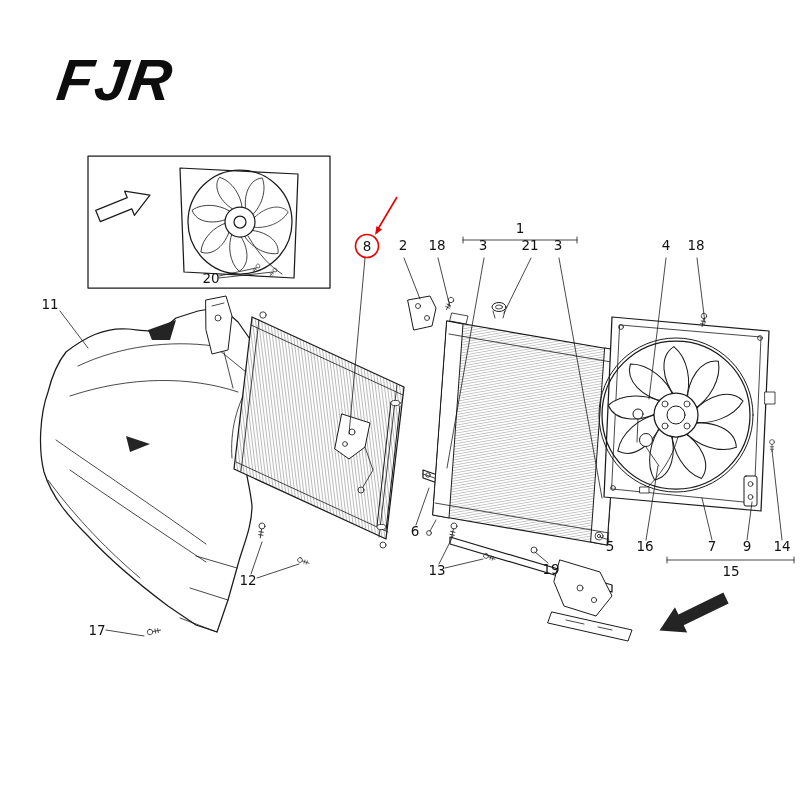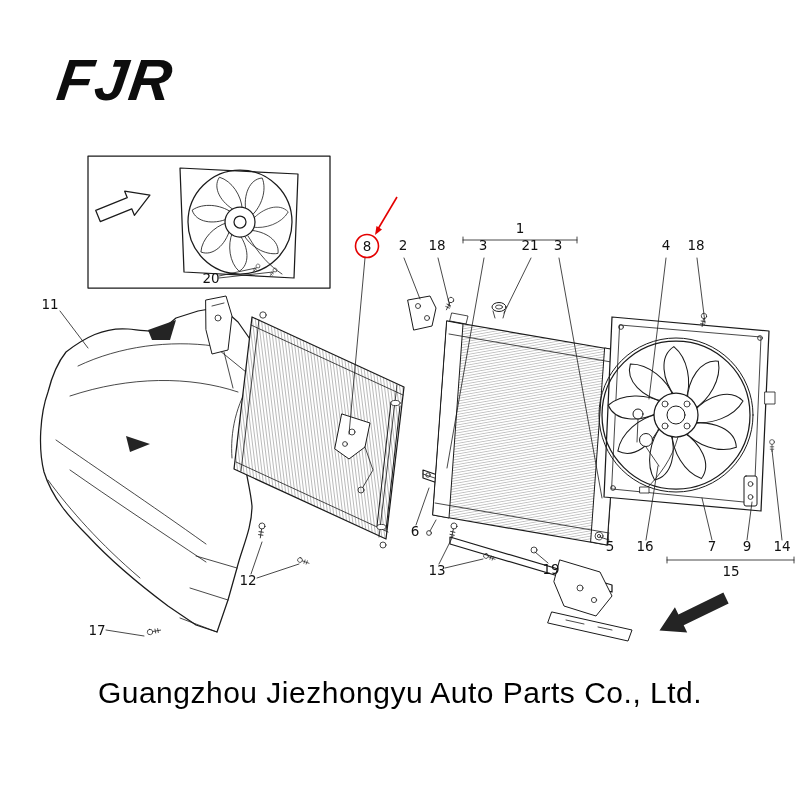--- a/index.html
+++ b/index.html
@@ -250,14 +250,13 @@
     <text class="co" x="415" y="536">6</text>
     <text class="co" x="551" y="574">19</text>
     <text class="co" x="610" y="551">5</text>
     <text class="co" x="645" y="551">16</text>
     <text class="co" x="712" y="551">7</text>
     <text class="co" x="747" y="551">9</text>
     <text class="co" x="782" y="551">14</text>
     <text class="co" x="731" y="576">15</text>
   </svg>
 
-  <div class="company">Guangzhou Jiezhongyu Auto Parts Co., Ltd.</div>
 </div>
 
 </body></html>

